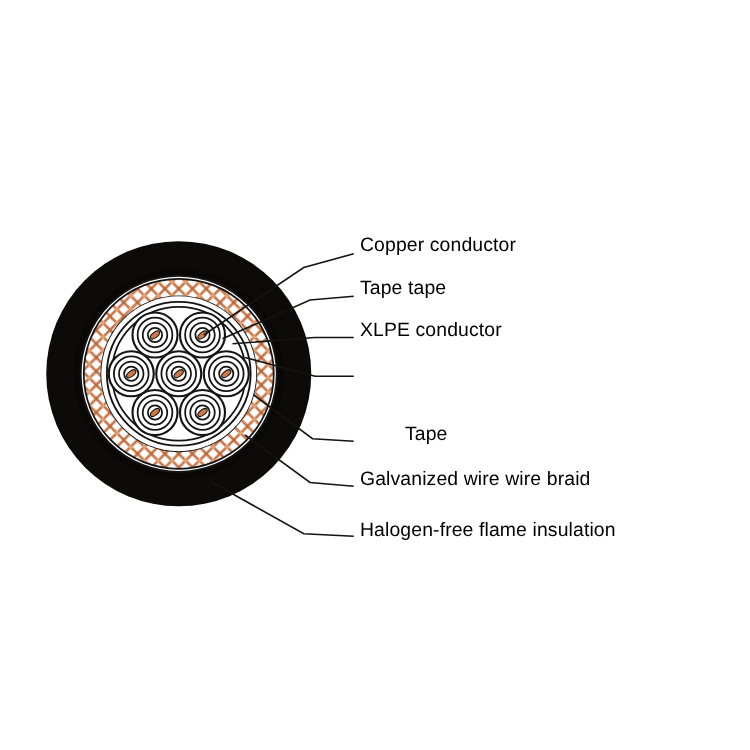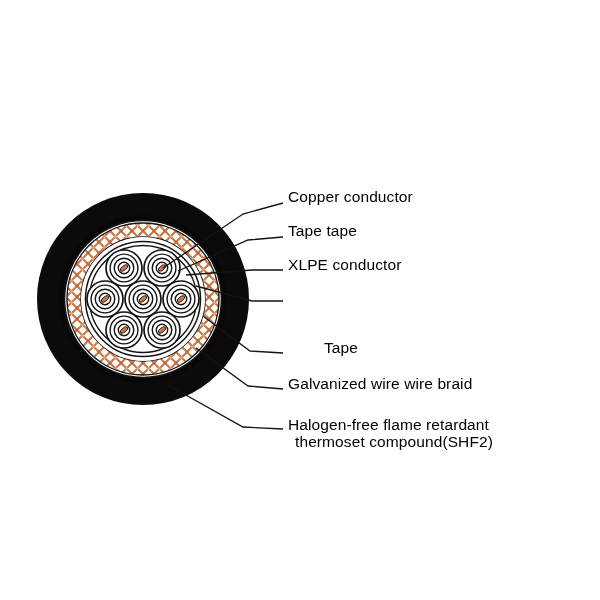--- a/index.html
+++ b/index.html
@@ -167,17 +167,16 @@
       </div>
       <div class="label-text" style="left: 288px; top: 289px;">
       </div>
       <div class="label-text" style="left: 288px; top: 339px; margin-left: 36px;">
         <div>Tape</div>
       </div>
       <div class="label-text" style="left: 288px; top: 375px;">
         <div>Galvanized wire wire braid</div>
       </div>
       <div class="label-text" style="left: 288px; top: 416px;">
-        <div>Halogen-free flame retardant</div>
-        <div class="label-line2">thermoset compound(SHF2)</div>
+        <div>Halogen-free flame insulation</div>
       </div>
     </div>
 </div>
 
 </body></html>

